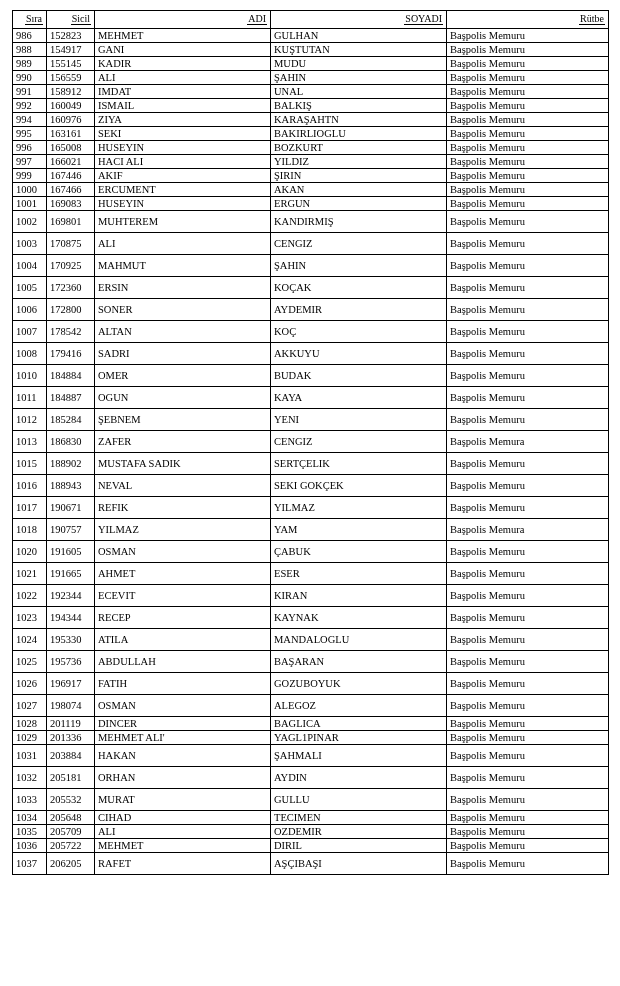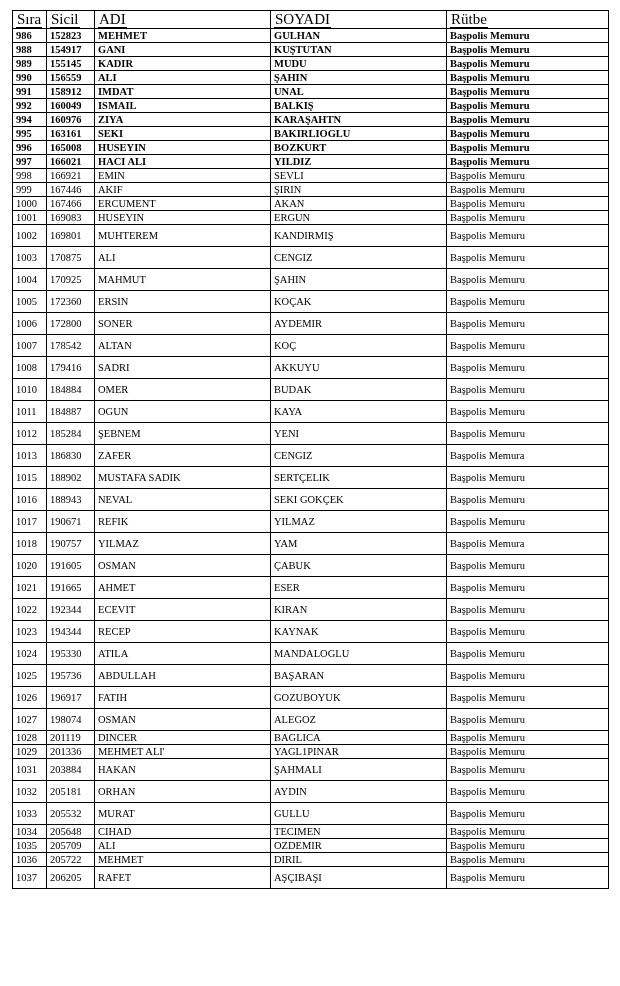--- a/index.html
+++ b/index.html
@@ -31,43 +31,43 @@
   table.roster td {
     border: 1px solid #000000;
     padding: 0 3px;
     vertical-align: middle;
     white-space: nowrap;
     overflow: hidden;
     line-height: 1.05;
   }
   table.roster thead th {
     font-weight: normal;
-    font-size: 15px;
+    font-size: 10px;
     height: 17px;
-    text-align: left;
+    text-align: right;
   }
   
   col.c-sira   { width: 34px; }
   col.c-sicil  { width: 48px; }
   col.c-adi    { width: 176px; }
   col.c-soyadi { width: 176px; }
   col.c-rutbe  { width: 162px; }
 
   td.sira, td.sicil { text-align: left; }
   td.adi, td.soyadi, td.rutbe { text-align: left; }
 
   .hdr-underline {
     display: inline-block;
     border-bottom: 1px solid #000000;
     padding: 0 1px 0 1px;
     line-height: 1.0;
   }
   
   tr.r-normal td { height: 21px; }
-  tr.r-tight  td { height: 13px; font-weight: bold; }
+  tr.r-tight  td { height: 13px; }
   tr.r-split  td { height: 13px; }
 </style>
 </head>
 <body>
 
 <div class="page">
   <table class="roster">
     <colgroup>
       <col class="c-sira">
       <col class="c-sicil">
@@ -149,27 +149,20 @@
           <td class="rutbe">Başpolis Memuru</td>
         </tr>
         <tr class="r-tight">
           <td class="sira">997</td>
           <td class="sicil">166021</td>
           <td class="adi">HACI ALI</td>
           <td class="soyadi">YILDIZ</td>
           <td class="rutbe">Başpolis Memuru</td>
         </tr>
         <tr class="r-split">
-          <td class="sira">998</td>
-          <td class="sicil">166921</td>
-          <td class="adi">EMIN</td>
-          <td class="soyadi">SEVLI</td>
-          <td class="rutbe">Başpolis Memuru</td>
-        </tr>
-        <tr class="r-split">
           <td class="sira">999</td>
           <td class="sicil">167446</td>
           <td class="adi">AKIF</td>
           <td class="soyadi">ŞIRIN</td>
           <td class="rutbe">Başpolis Memuru</td>
         </tr>
         <tr class="r-split">
           <td class="sira">1000</td>
           <td class="sicil">167466</td>
           <td class="adi">ERCUMENT</td>

